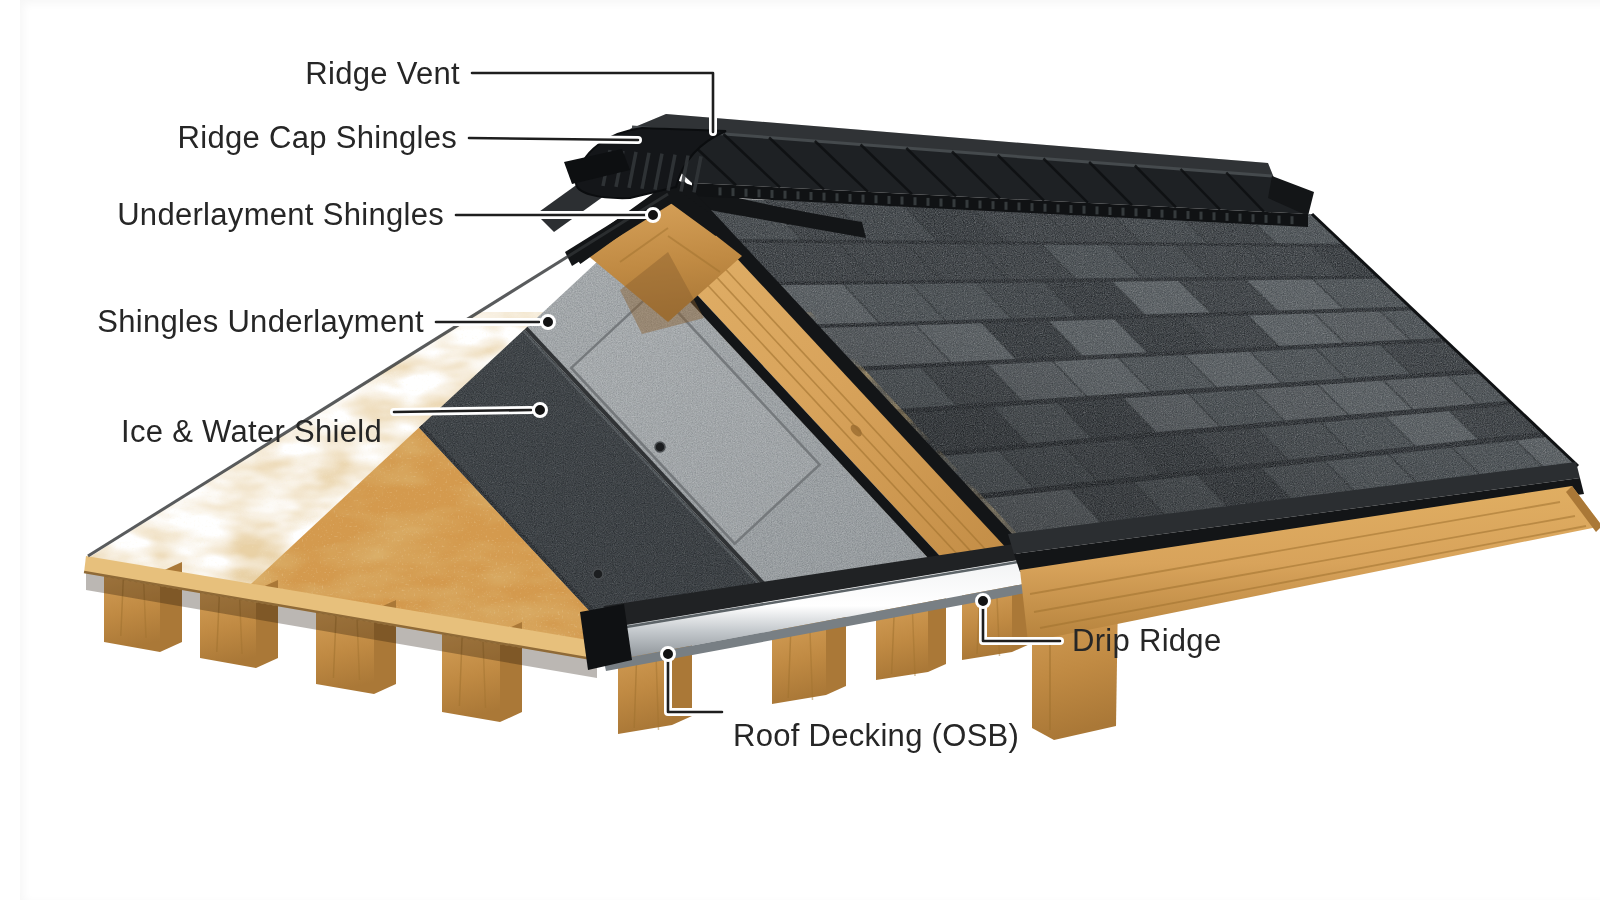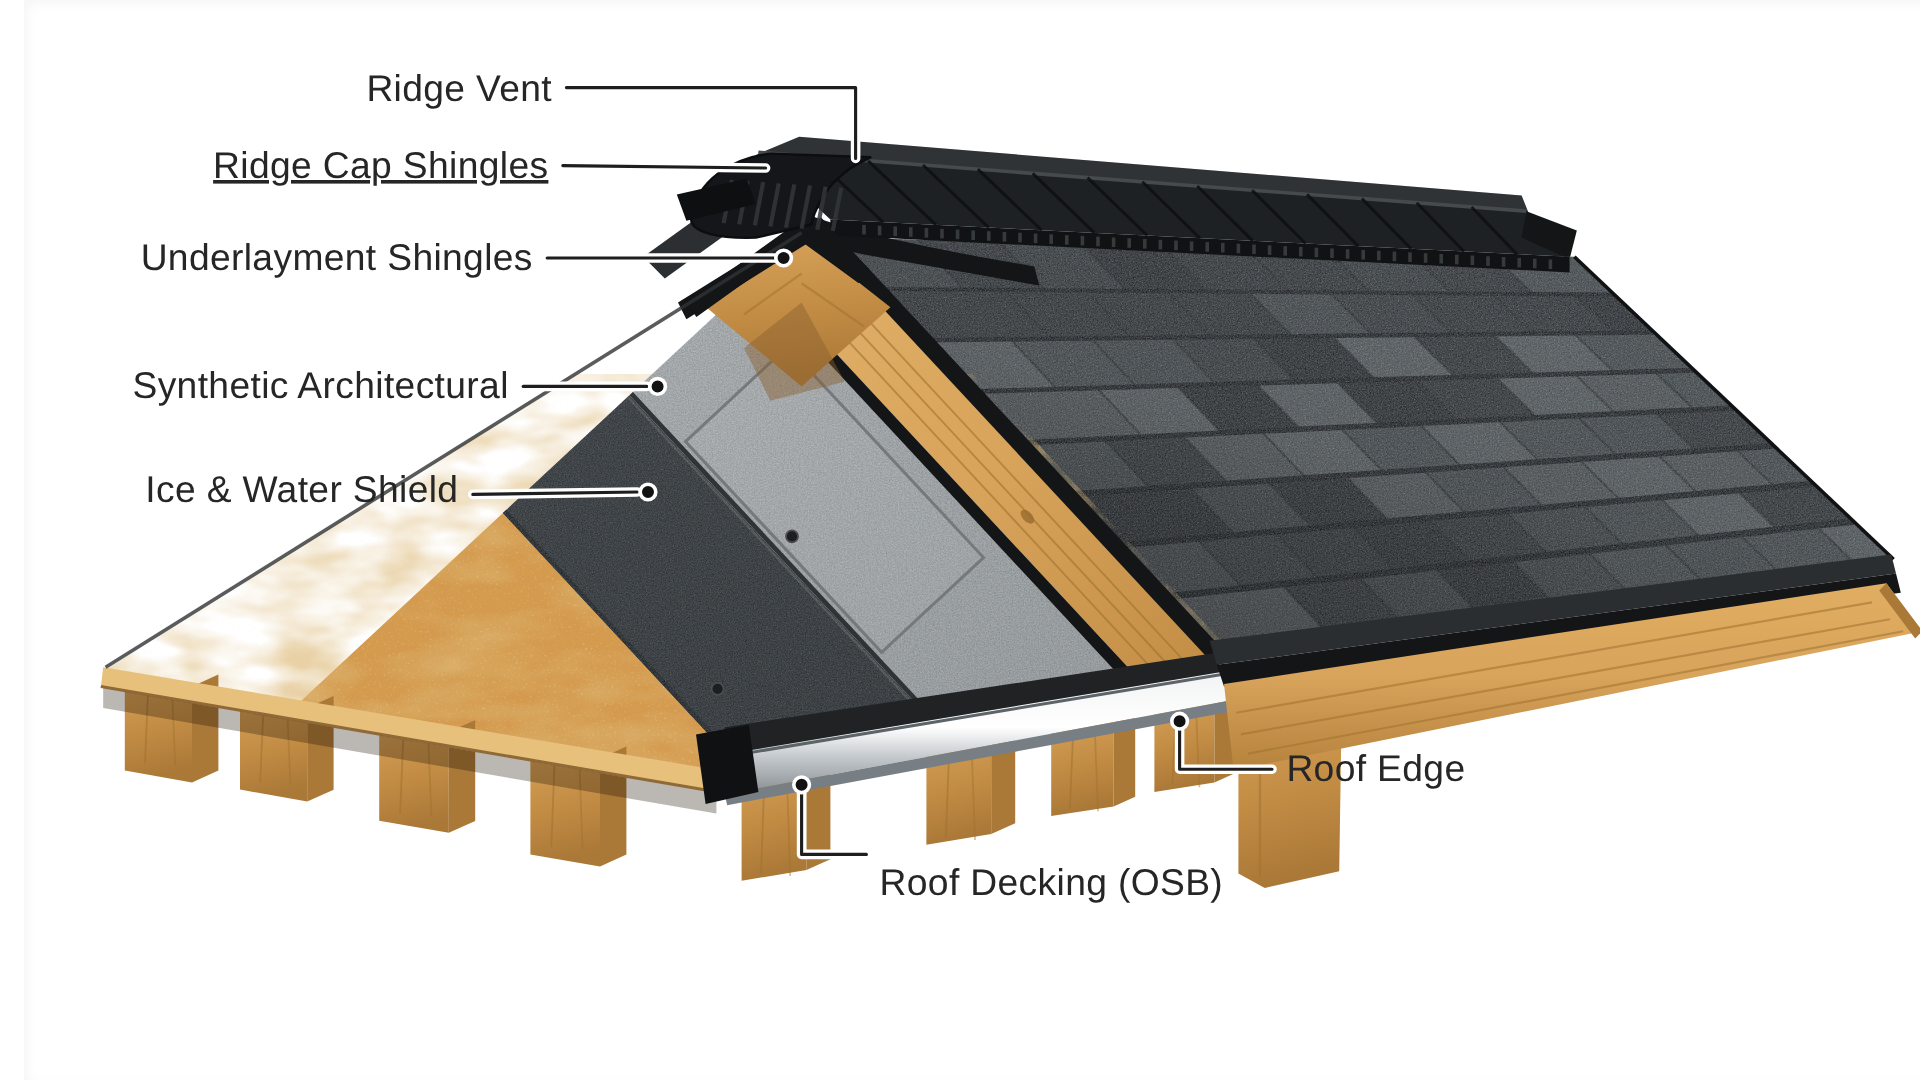--- a/index.html
+++ b/index.html
@@ -443,20 +443,20 @@
         <polyline points="1040,641 963,641 963,608" fill="none" stroke="#ffffff" stroke-width="8" stroke-linecap="round" stroke-linejoin="round"></polyline>
         <polyline points="1040,641 963,641 963,608" fill="none" stroke="#1e1e1e" stroke-width="2.6" stroke-linecap="round" stroke-linejoin="round"></polyline>
         <circle cx="963" cy="601" r="6.5" fill="#121212" stroke="#ffffff" stroke-width="3"></circle>
         <polyline points="702,712 648,712 648,661" fill="none" stroke="#ffffff" stroke-width="8" stroke-linecap="round" stroke-linejoin="round"></polyline>
         <polyline points="702,712 648,712 648,661" fill="none" stroke="#1e1e1e" stroke-width="2.6" stroke-linecap="round" stroke-linejoin="round"></polyline>
         <circle cx="648" cy="654" r="6.5" fill="#121212" stroke="#ffffff" stroke-width="3"></circle>
       </g>
     </svg>
   <div id="label-layer">
       <div class="callout right" style="right: 1160px; top: 54px;">Ridge Vent</div>
-      <div class="callout right" style="right: 1163px; top: 118px; text-decoration: underline;">Ridge Cap Shingles</div>
+      <div class="callout right" style="right: 1163px; top: 118px;">Ridge Cap Shingles</div>
       <div class="callout right" style="right: 1176px; top: 195px;">Underlayment Shingles</div>
-      <div class="callout right" style="right: 1196px; top: 302px;">Synthetic Architectural</div>
-      <div class="callout right" style="right: 1238px; top: 388px;">Ice &amp; Water Shield</div>
-      <div class="callout left" style="left: 1052px; top: 621px;">Roof Edge</div>
+      <div class="callout right" style="right: 1196px; top: 302px;">Shingles Underlayment</div>
+      <div class="callout right" style="right: 1238px; top: 412px;">Ice &amp; Water Shield</div>
+      <div class="callout left" style="left: 1052px; top: 621px;">Drip Ridge</div>
       <div class="callout left" style="left: 713px; top: 716px;">Roof Decking (OSB)</div>
     </div>
 </div>
 
 </body></html>

